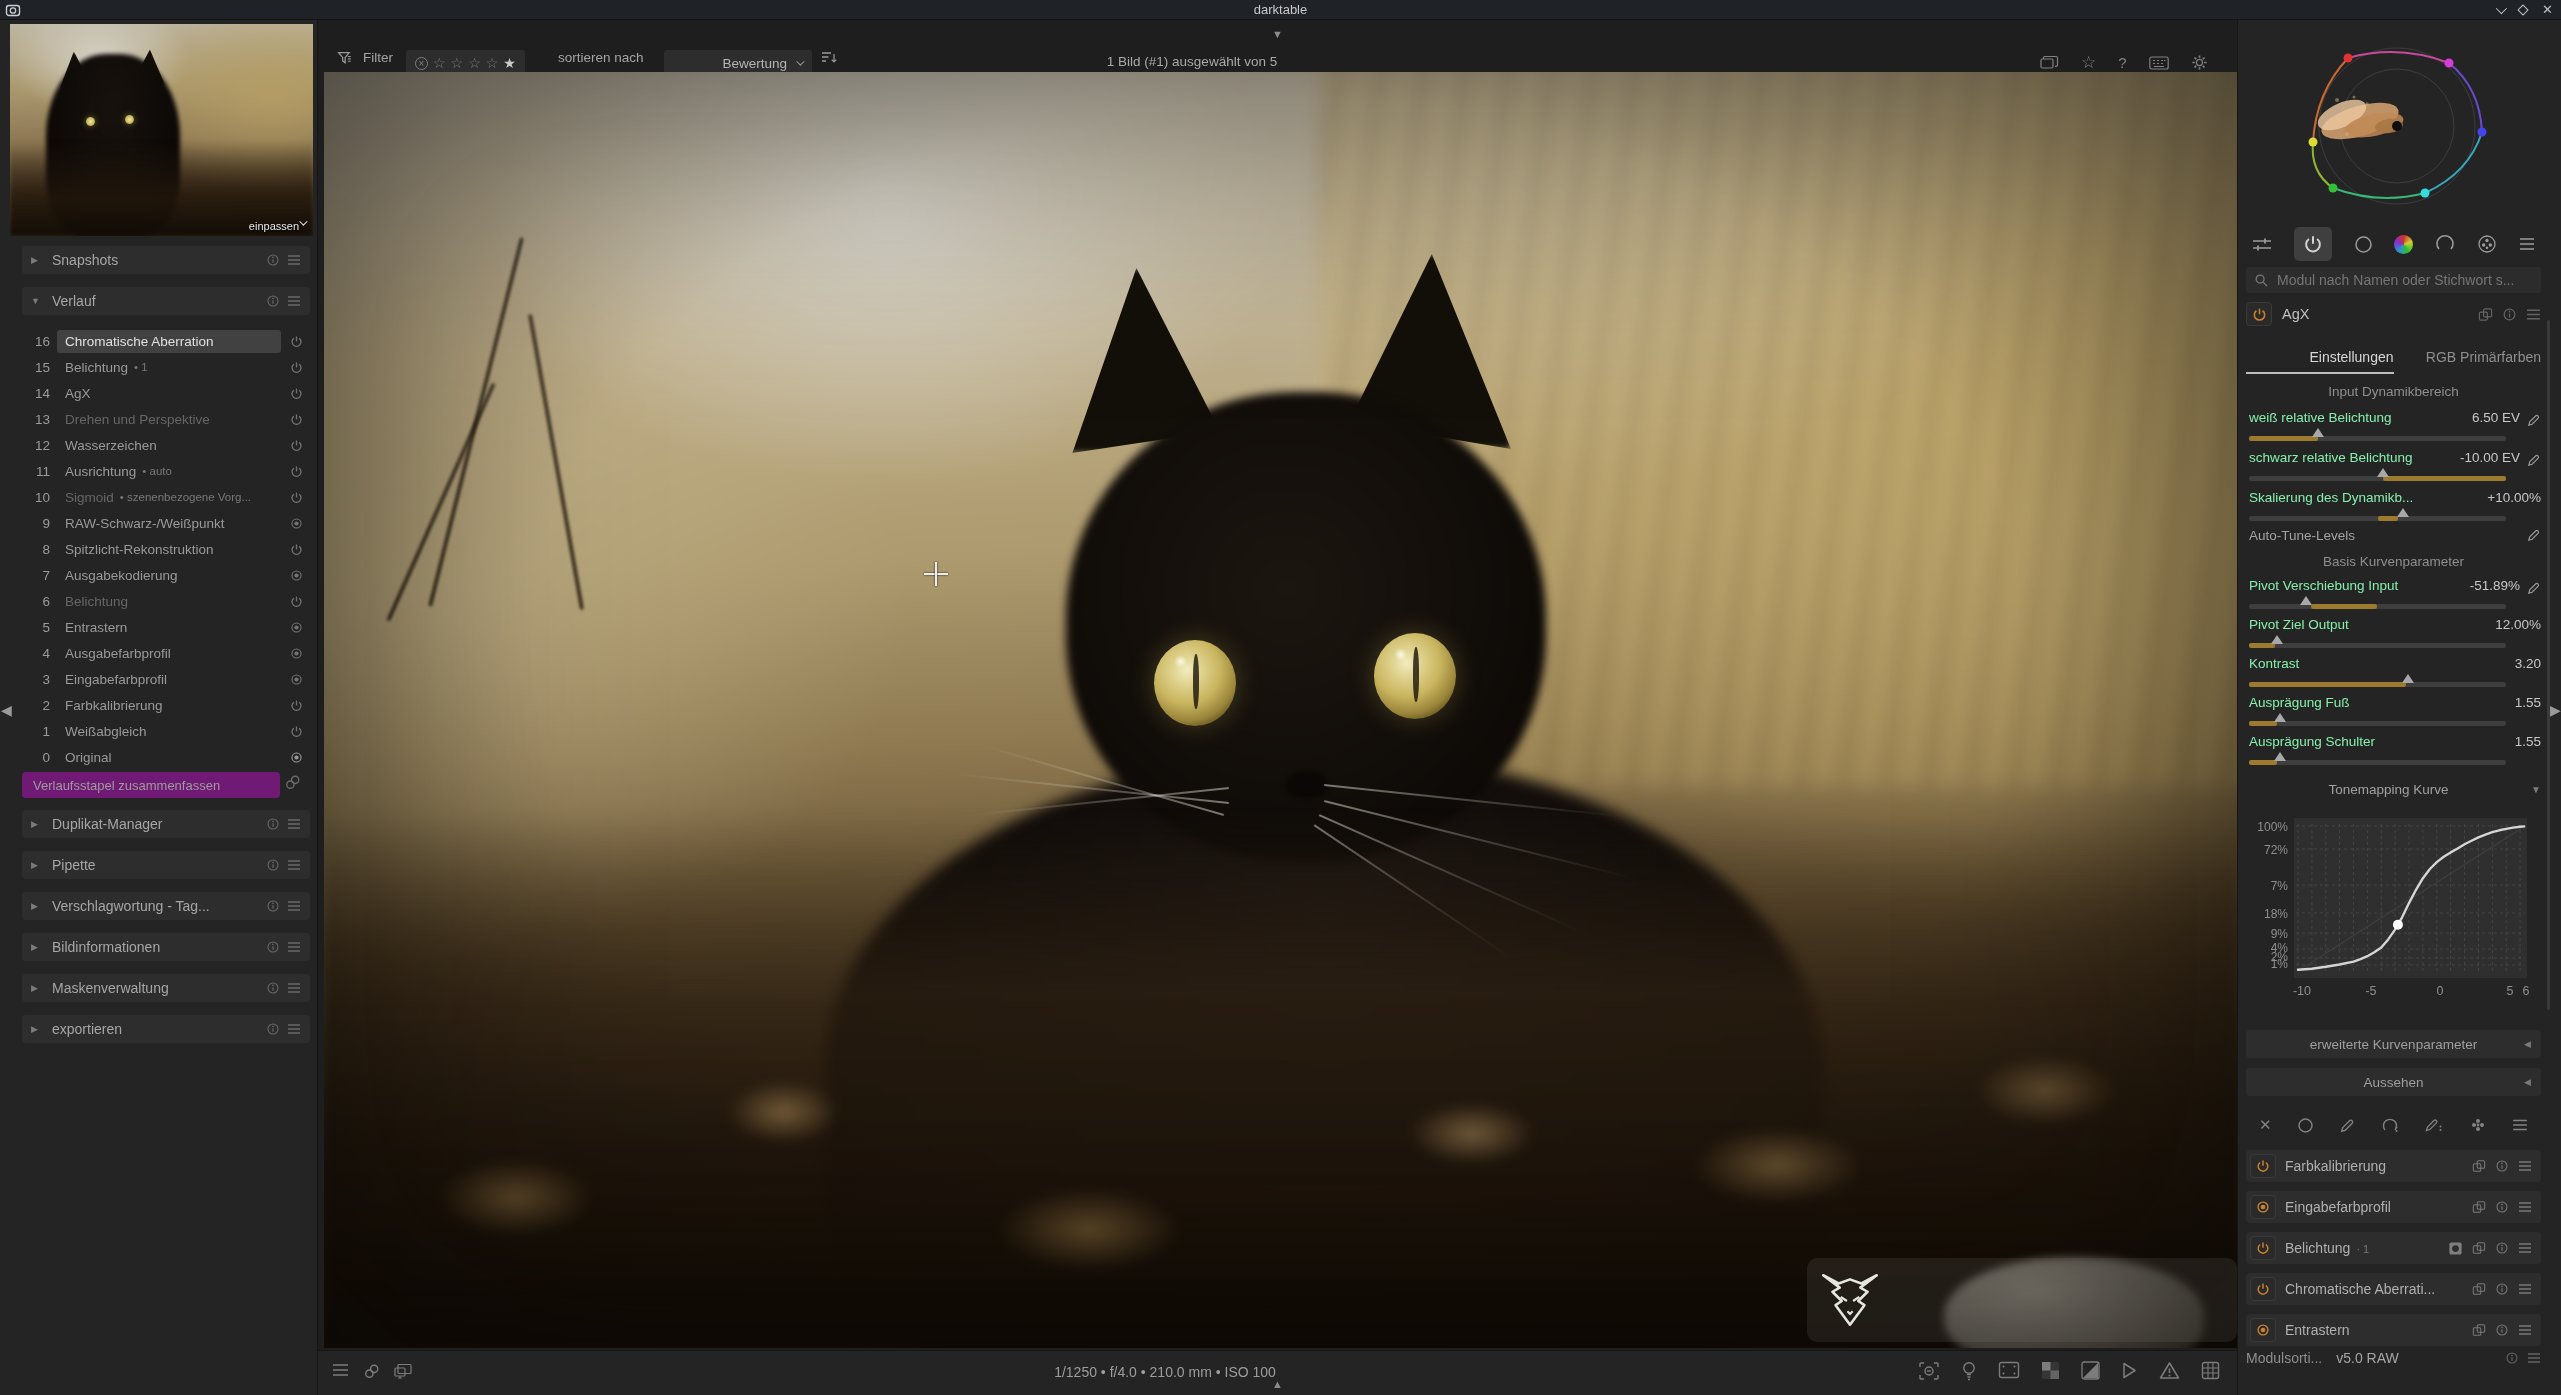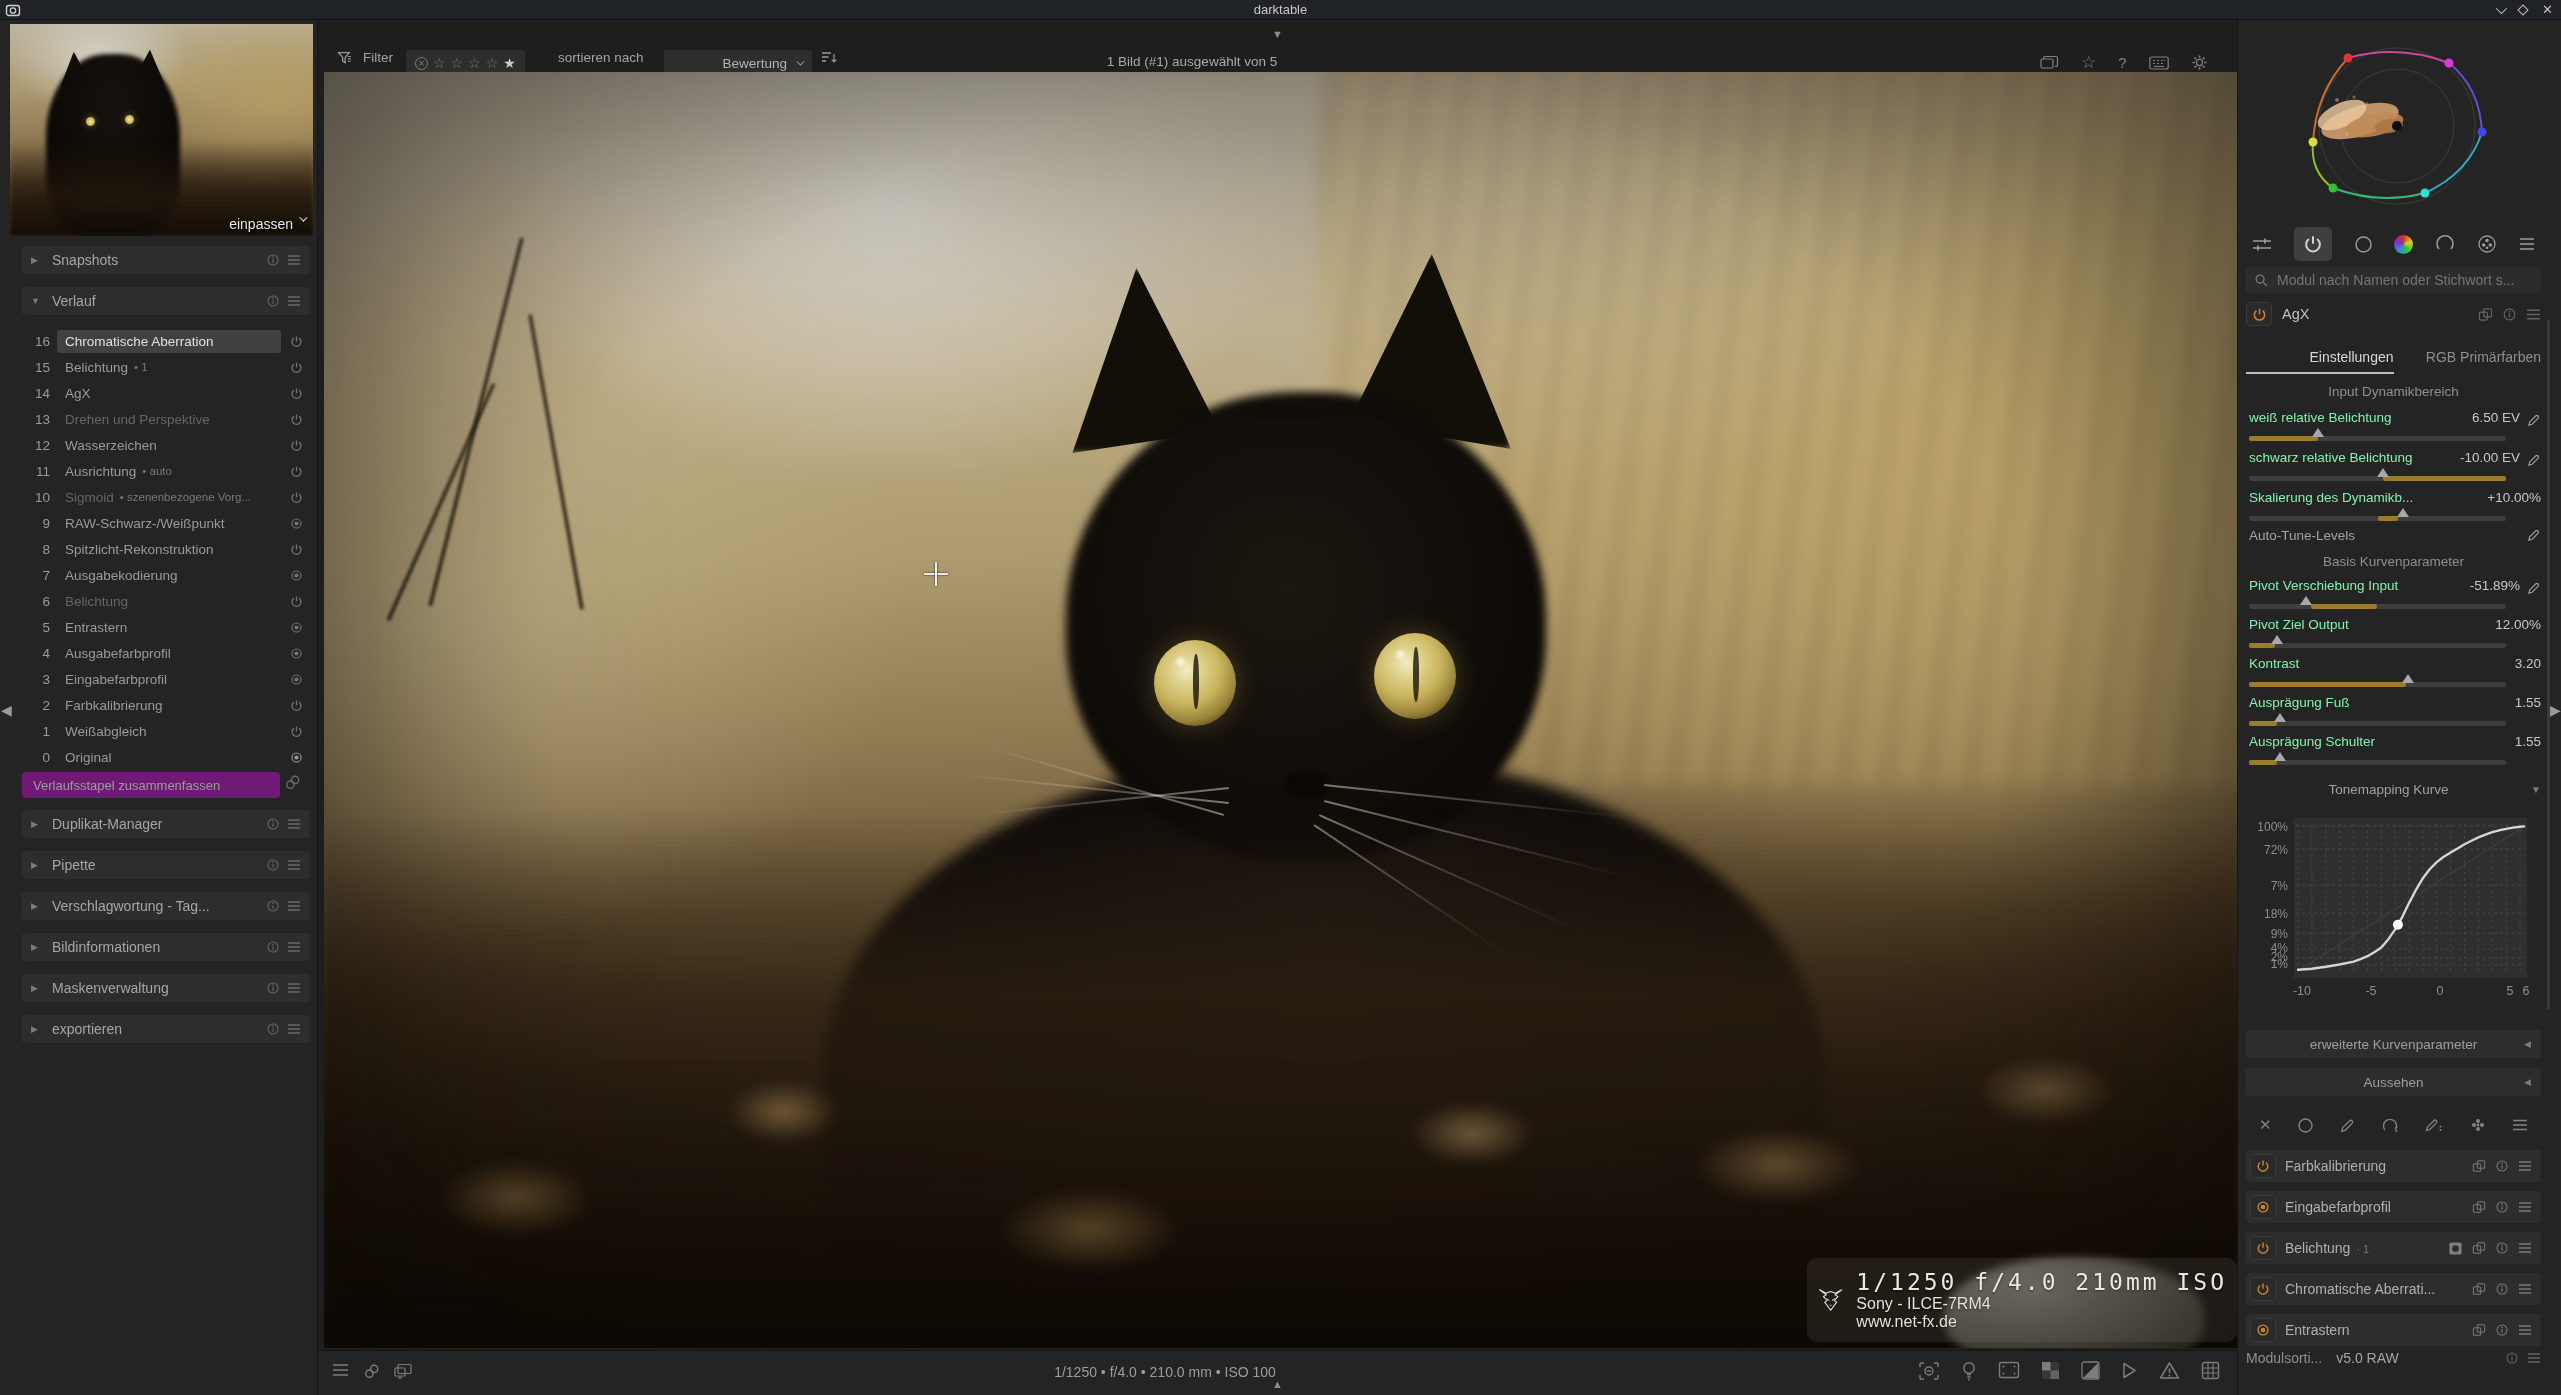--- a/index.html
+++ b/index.html
@@ -20,21 +20,21 @@
 
 .thumb{position:absolute;left:10px;top:4px;width:303px;height:212px;overflow:hidden;background:#6b5a3c}
 .t-bg{position:absolute;inset:-8px;background:
  radial-gradient(140px 90px at 30% 18%,rgba(215,212,202,.9),transparent 65%),
  radial-gradient(220px 140px at 85% 35%,rgba(182,158,100,.85),transparent 70%),
  linear-gradient(178deg,#c0b9a8 0%,#ab9a70 30%,#8a7450 55%,#4e3c24 78%,#241a0e 100%);filter:blur(3px)}
 .t-lit{position:absolute;left:0;bottom:0;width:100%;height:45%;background:linear-gradient(180deg,rgba(40,28,14,0),rgba(35,24,12,.85) 60%,rgba(18,12,6,.95));filter:blur(2px)}
 .t-cat{position:absolute;left:12%;top:14%;width:44%;height:86%;border-radius:45% 45% 30% 30%;background:radial-gradient(at 50% 30%,#17120d,#0a0705 80%);filter:blur(2px)}
 .t-ear{position:absolute;width:34px;height:36px;background:#120e08;filter:blur(1.5px)}
 .t-eye{position:absolute;width:9px;height:9px;border-radius:50%;background:radial-gradient(#efe7a8,#c8b658 60%,#6a5a20);box-shadow:0 0 6px rgba(210,190,100,.5)}
-.fitlbl{position:absolute;right:8px;bottom:4px;display:flex;gap:6px;color:#e8e8e8;font-size:14px;text-shadow:0 1px 2px #000}
+.fitlbl{position:absolute;right:8px;bottom:4px;display:flex;gap:0;color:#e8e8e8;font-size:11px;text-shadow:0 1px 2px #000}
 .fitlbl .chev{border-color:#e8e8e8;width:6px;height:6px}
 .hdr{position:absolute;left:22px;width:288px;height:28px;background:#2d2d2d;border-radius:4px;display:flex;align-items:center;padding:0 9px;font-size:14px;color:#a6a6a6}
 .hdr .tri{font-size:9px;color:#7b7b7b;margin-right:11px;width:10px}
 .hdr .sp{flex:1}
 .hico{display:flex;align-items:center;gap:7px;opacity:.55}
 .hist{position:absolute;left:0;top:308px;width:318px}
 .h-item{display:flex;align-items:center;height:26px}
 .h-num{width:50px;text-align:right;margin-right:7px;font-size:13.5px;color:#9a9a9a}
 .h-box{width:224px;height:23px;display:flex;align-items:center;padding:0 8px;border-radius:3px;font-size:13.5px;color:#9a9a9a;white-space:nowrap;overflow:hidden}
 .h-item.sel .h-box{background:#414141;color:#e0e0e0}
@@ -583,25 +583,20 @@
       <div class="wk" style="left:900px;top:742px;width:250px;transform:rotate(196deg)"></div>
       <div class="ph-litter"></div>
       <div class="stone"></div>
       <div class="vig"></div>
       <div class="wm">
         <svg class="ic" width="66" height="70" viewBox="0 0 64 64">
           <path d="M6 8 L22 20 L15 24 L24 33 L18 37 L32 56 L46 37 L40 33 L49 24 L42 20 L58 8 L43 16 L32 12 L21 16 Z" fill="none" stroke="#e6e6e0" stroke-width="2.5" stroke-linejoin="round"></path>
           <path d="M23 29l6 4M41 29l-6 4" stroke="#e6e6e0" stroke-width="2.2"></path>
           <path d="M29.5 43l2.5 2.5L34.5 43" fill="none" stroke="#e6e6e0" stroke-width="2"></path>
         </svg>
-        <div>
-          <div class="wm-l1">1/1250 f/4.0 210mm ISO</div>
-          <div class="wm-l2">Sony - ILCE-7RM4</div>
-          <div class="wm-l3">www.net-fx.de</div>
-        </div>
       </div>
       <div class="cursor"></div>
     </div>
 
     <div class="bbar">
       <div class="bbl">
         <svg class="ic" width="17" height="14" viewBox="0 0 17 14">
             <path d="M1 2h15M1 7h15M1 12h15" stroke="#9a9a9a" stroke-width="1.4"></path>
           </svg>
         <svg class="ic" width="17" height="17" viewBox="0 0 16 16">

